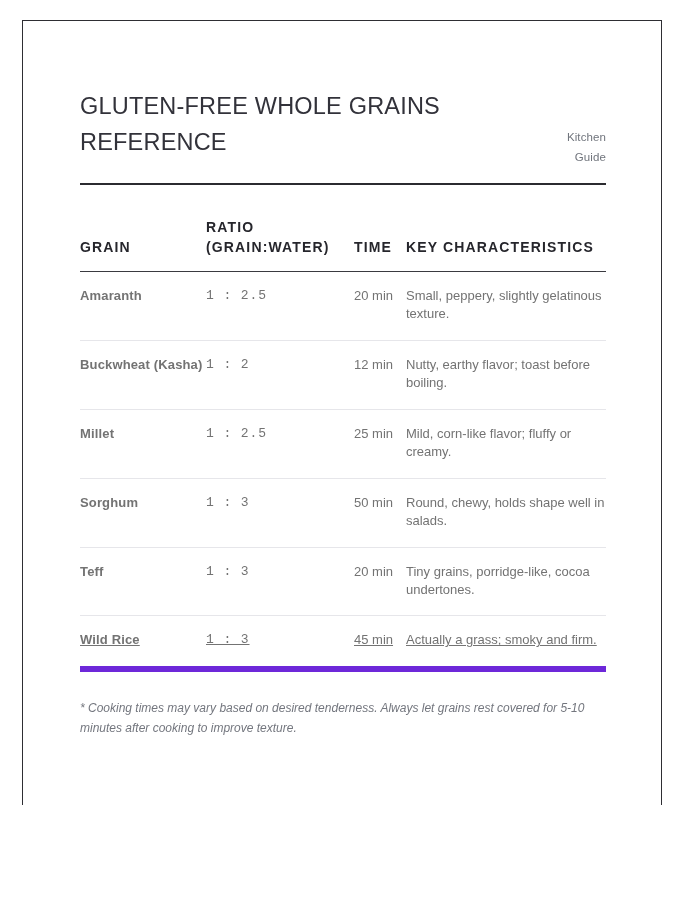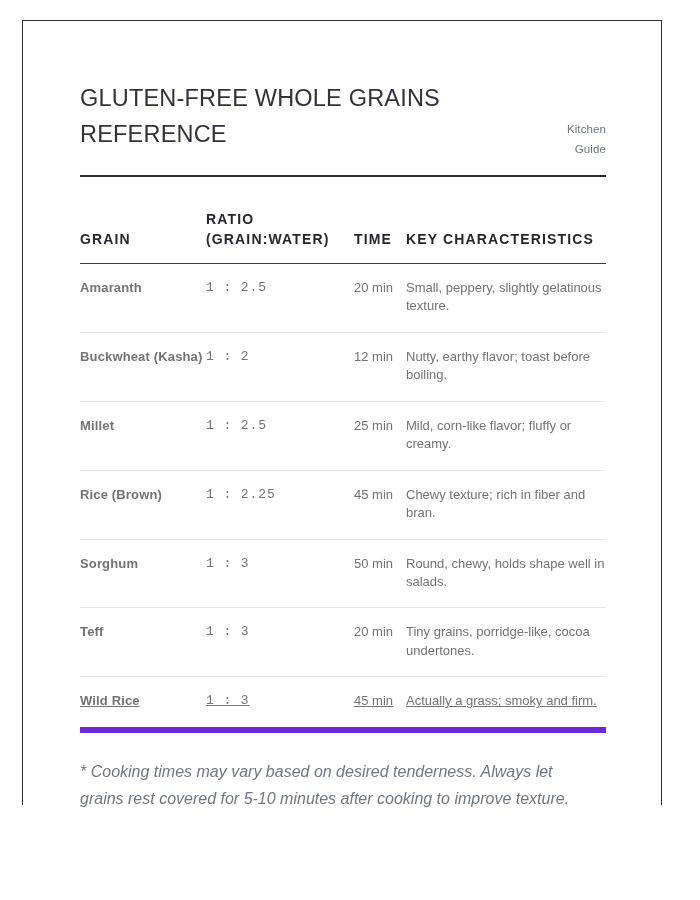--- a/index.html
+++ b/index.html
@@ -24,21 +24,21 @@
     border-top: 1.4px solid #2e2e33;
     border-left: 1.4px solid #2e2e33;
     border-right: 1.4px solid #2e2e33;
     border-bottom: none;
     box-sizing: border-box;
   }
 
   #content {
     position: absolute;
     left: 80px;
-    top: 24px;
+    top: 32px;
     width: 526px;
   }
 
   
   .masthead {
     display: flex;
     align-items: flex-start;
     justify-content: space-between;
     padding-top: 57px;
   }
@@ -123,21 +123,21 @@
   .cell-chars {
     font-size: 12.9px;
     color: #3c3f45;
     line-height: 1.45;
     padding-right: 6px;
   }
 
   
   .footnote {
     margin-top: 26px;
-    font-size: 16px;
+    font-size: 12px;
     font-style: italic;
     line-height: 1.68;
     color: #73767e;
     max-width: 516px;
   }
 </style>
 </head>
 <body>
 
 <div id="page-frame"></div>
@@ -185,26 +185,20 @@
           <td class="cell-time">12 min</td>
           <td class="cell-chars">Nutty, earthy flavor; toast before boiling.</td>
         </tr>
         <tr>
           <td class="cell-grain">Millet</td>
           <td class="cell-ratio">1 : 2.5</td>
           <td class="cell-time">25 min</td>
           <td class="cell-chars">Mild, corn-like flavor; fluffy or creamy.</td>
         </tr>
         <tr>
-          <td class="cell-grain">Rice (Brown)</td>
-          <td class="cell-ratio">1 : 2.25</td>
-          <td class="cell-time">45 min</td>
-          <td class="cell-chars">Chewy texture; rich in fiber and bran.</td>
-        </tr>
-        <tr>
           <td class="cell-grain">Sorghum</td>
           <td class="cell-ratio">1 : 3</td>
           <td class="cell-time">50 min</td>
           <td class="cell-chars">Round, chewy, holds shape well in salads.</td>
         </tr>
         <tr>
           <td class="cell-grain">Teff</td>
           <td class="cell-ratio">1 : 3</td>
           <td class="cell-time">20 min</td>
           <td class="cell-chars">Tiny grains, porridge-like, cocoa undertones.</td>

